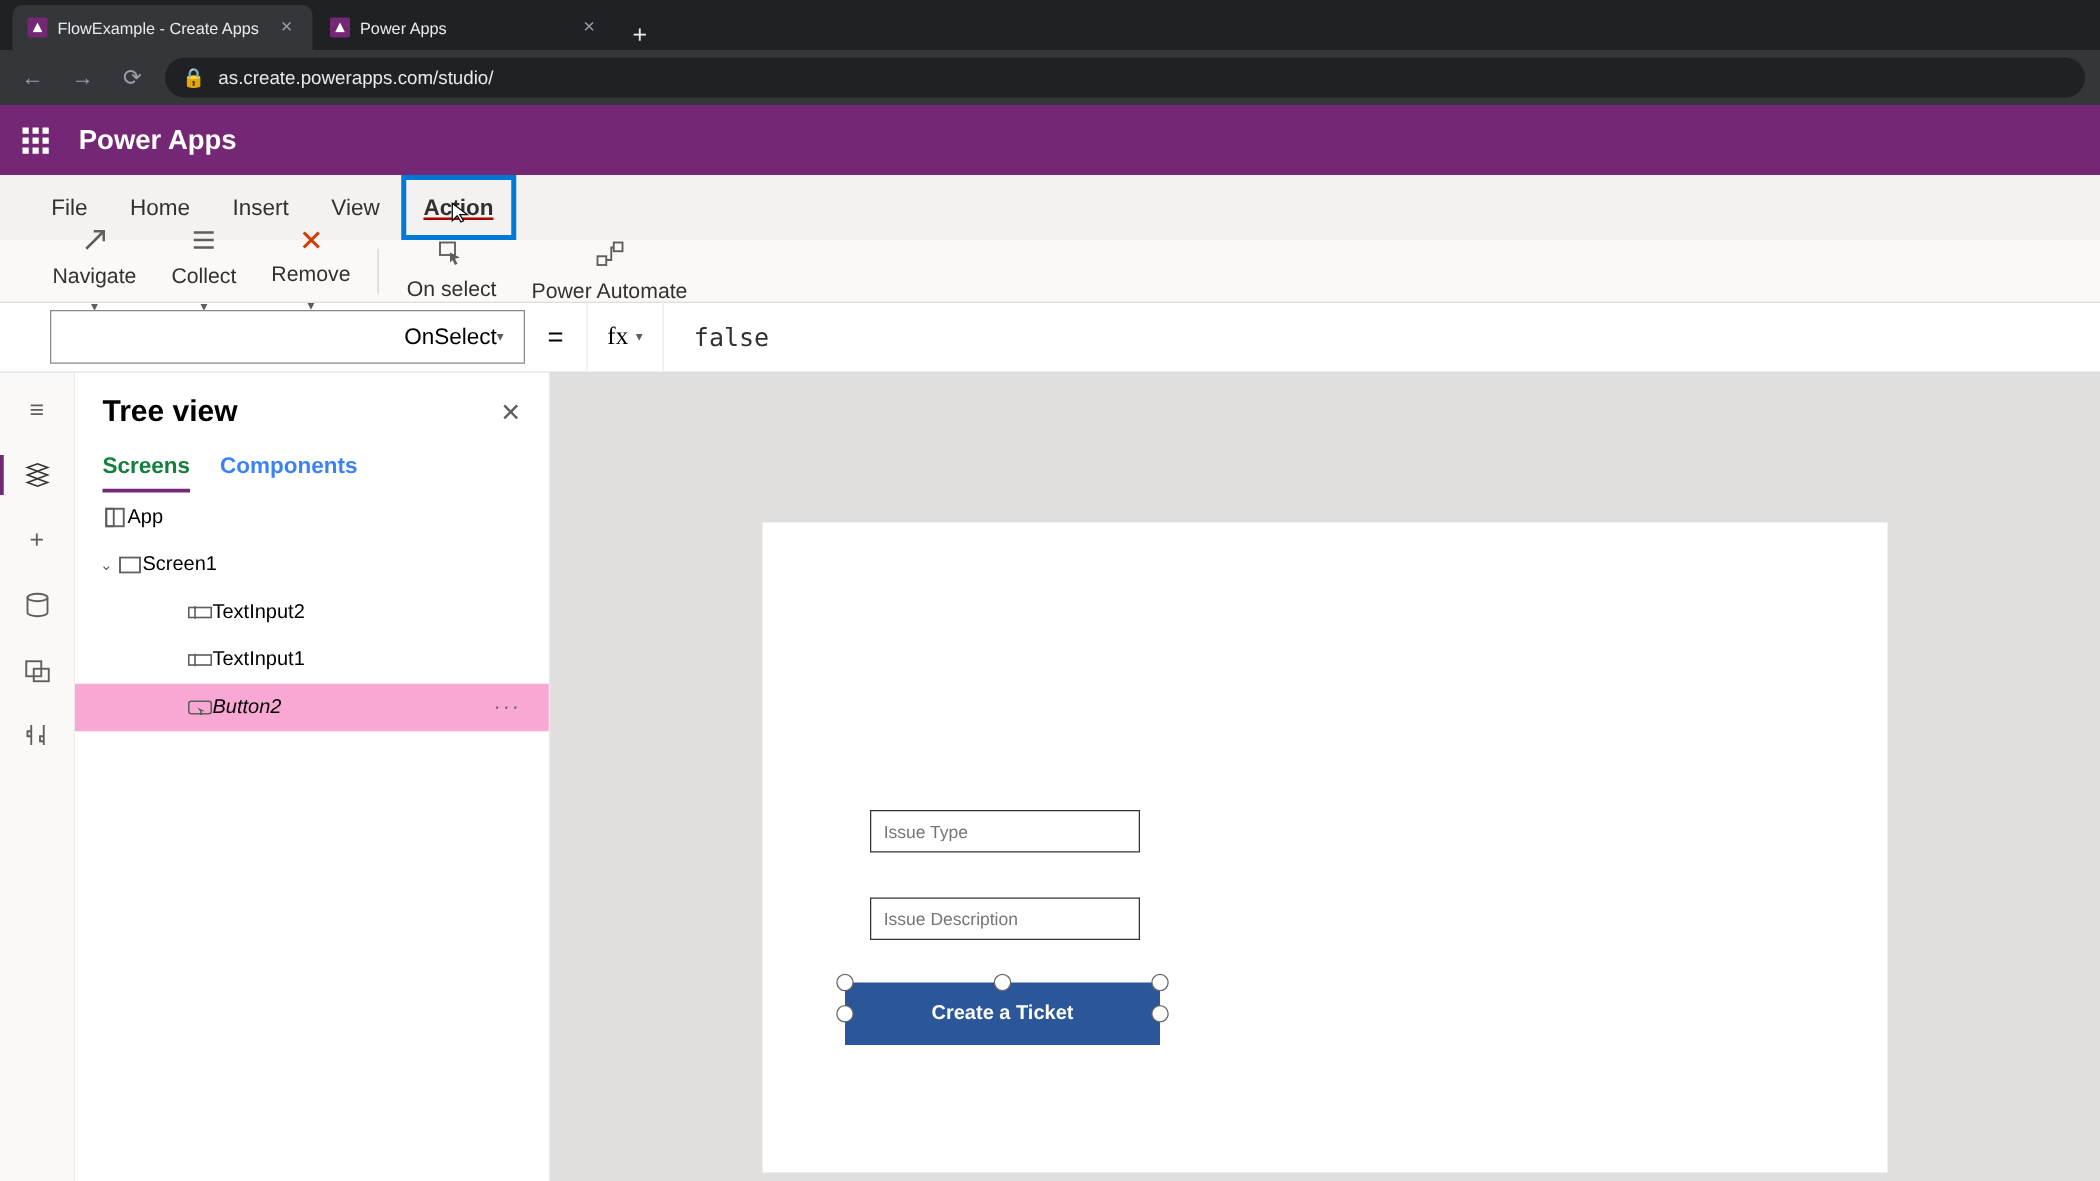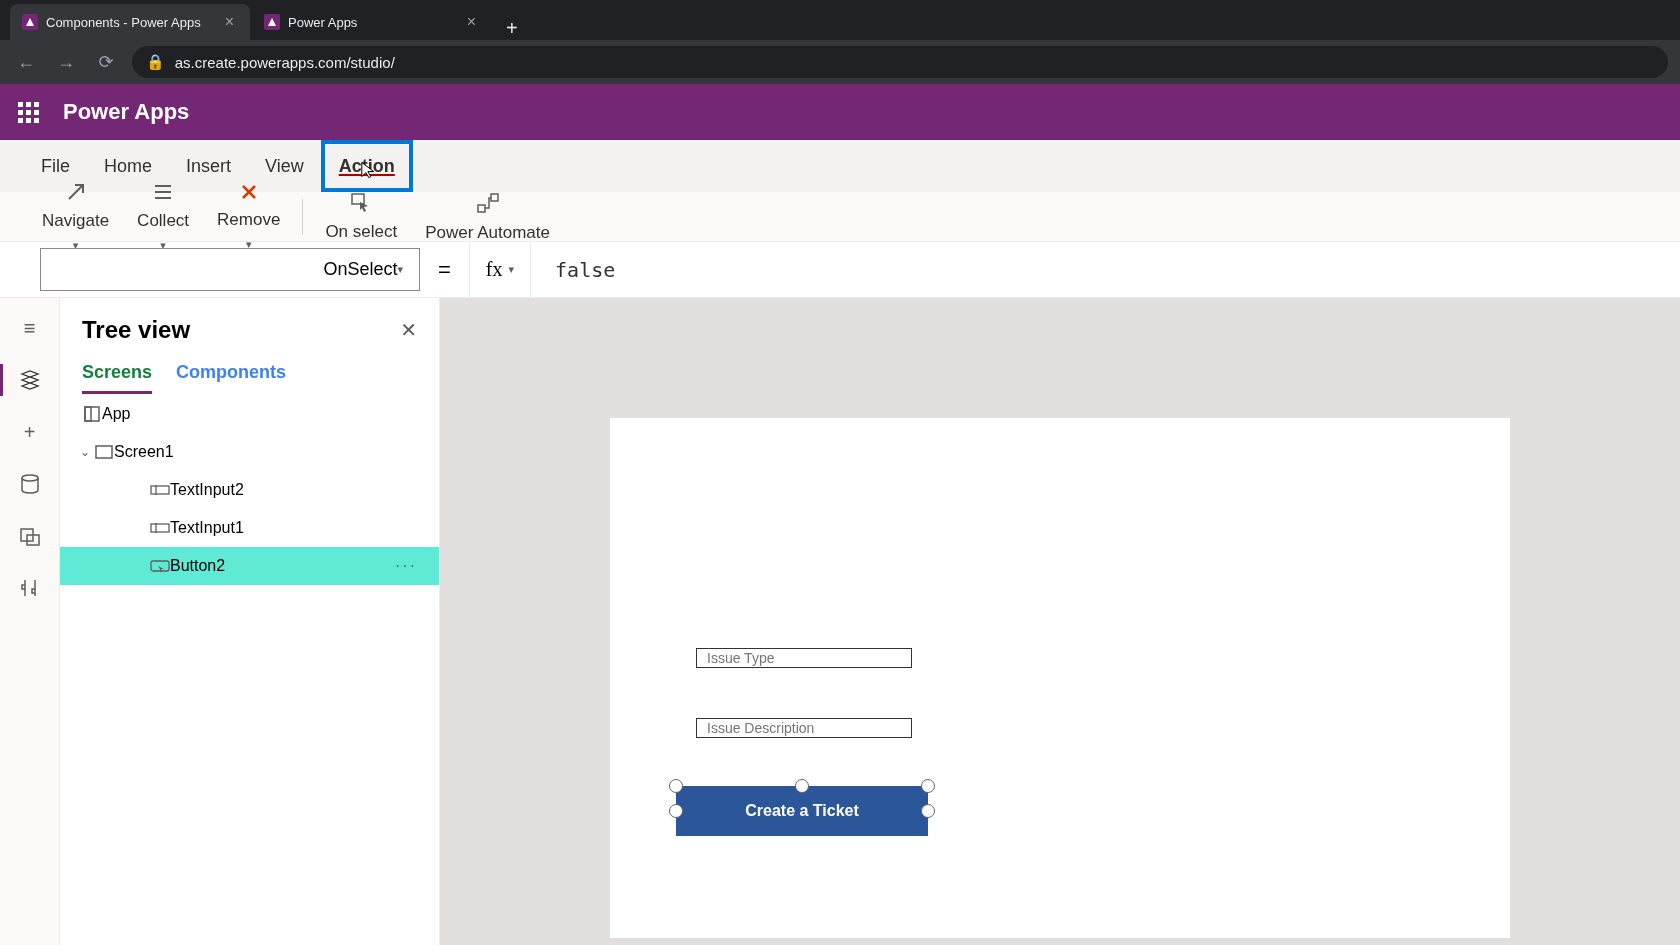--- a/index.html
+++ b/index.html
@@ -62,42 +62,42 @@
     .tree-close { font-size: 20px; color: #605e5c; cursor: pointer; }
     .tree-tabs { display: flex; padding: 0 22px; gap: 24px; border-bottom: 1px solid transparent; }
     .tree-tab { font-size: 18px; padding: 8px 0; cursor: pointer; color: #3b82f6; font-weight: bold; }
     .tree-tab.active { color: #15803d; font-weight: 600; border-bottom: 3px solid #742774; }
     .tree-search { margin: 16px 22px; border: 1.5px solid #323130; padding: 10px 14px; display: flex; align-items: center; gap: 10px; }
     .tree-search input { border: none; outline: none; font-size: 17px; flex: 1; }
     .tree-list { flex: 1; }
     .tree-row { display: flex; align-items: center; padding: 10px 22px; font-size: 16px; cursor: pointer; }
     .tree-row.indent-1 { padding-left: 40px; }
     .tree-row.indent-2 { padding-left: 90px; }
-    .tree-row.selected { background: #5eead4; }
+    .tree-row.selected { background: #f9a8d4; font-style: italic; }
     .tree-icon { width: 20px; display: inline-flex; justify-content: center; color: #605e5c; }
     .chev { color: #605e5c; font-size: 12px; width: 14px; }
     .row-more { margin-left: auto; color: #605e5c; letter-spacing: 2px; }
     
     
     .canvas-area { flex: 1; background: #e1dfdd; display: flex; justify-content: center; padding-top: 120px; }
     .canvas-stage { background: white; width: 900px; height: 520px; position: relative; }
-    .form-input { position: absolute; border: 1px solid #333; padding: 6px 10px; font-size: 14px; color: #666; width: 216px; height: 20px; background: white; }
+    .form-input { position: absolute; border: 1px solid #333; padding: 6px 10px; font-size: 14px; color: #666; width: 216px; height: 34px; background: white; }
     .btn-wrap { position: absolute; }
     .canvas-btn { background: #2b579a; color: white; border: none; padding: 16px 0; width: 252px; font-size: 16px; font-weight: 600; text-align: center; }
     .sel-handle { position: absolute; width: 14px; height: 14px; background: white; border: 1.5px solid #666; border-radius: 50%; }
     
     svg.arrow-ne { width: 22px; height: 22px; }
   </style>
 </head>
 <body>
 
 <div class="browser-tabs">
   <div class="tab active">
     <span class="tab-favicon"></span>
-    <span class="tab-title">Components - Power Apps</span>
+    <span class="tab-title">FlowExample - Create Apps</span>
     <span class="tab-close">×</span>
   </div>
   <div class="tab">
     <span class="tab-favicon"></span>
     <span class="tab-title">Power Apps</span>
     <span class="tab-close">×</span>
   </div>
   <span class="new-tab">+</span>
 </div>
 

